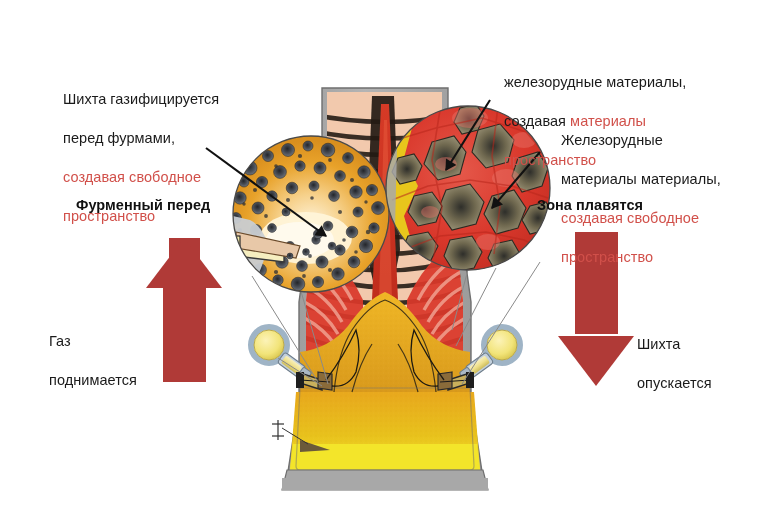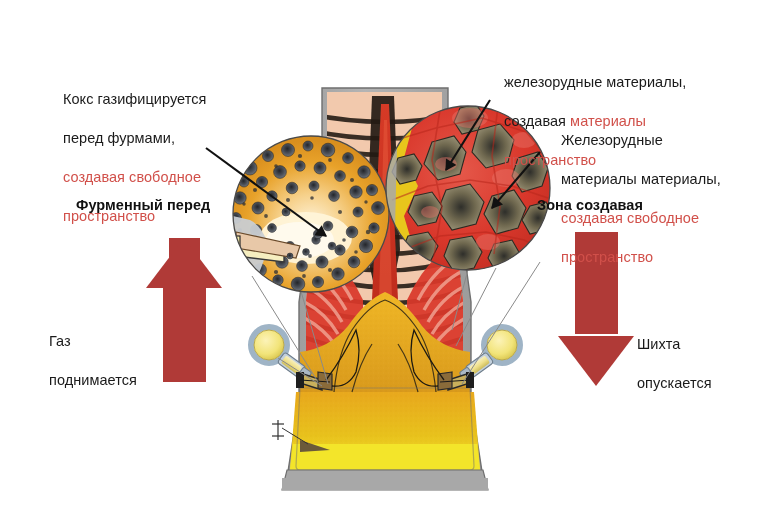--- a/index.html
+++ b/index.html
@@ -399,21 +399,21 @@
     </g>
 
     <g>
       <path d="M575 232 L618 232 L618 334 L575 334 Z" fill="#b03a37"></path>
       <path d="M596 386 L634 336 L558 336 Z" fill="#b03a37"></path>
     </g>
 
   </svg>
 
   <div class="txt" style="left:63px; top:70px; width:215px;">
-    <span>Кокс газифицируется</span><br>
+    <span>Шихта газифицируется</span><br>
     <span>перед фурмами,</span><br>
     <span class="rd">создавая свободное</span><br>
     <span class="rd">пространство</span>
   </div>
 
   <div class="txt" style="left:504px; top:14px; width:250px;">
     <br>
     <span>железорудные материалы,</span><br>
     <span>создавая </span><span class="rd">материалы</span><br>
     <span class="rd">пространство</span>
@@ -421,21 +421,21 @@
 
   <div class="txt" style="left:561px; top:111px; width:200px;">
     <span>Железорудные</span><br>
     <span>материалы материалы,</span><br>
     <span class="rd">создавая свободное</span><br>
     <span class="rd">пространство</span>
   </div>
 
   <div class="txt bold" style="left:76px; top:196px;">Фурменный перед</div>
 
-  <div class="txt bold" style="left:537px; top:196px;">Зона создавая</div>
+  <div class="txt bold" style="left:537px; top:196px;">Зона плавятся</div>
 
   <div class="txt" style="left:29px; top:312px; width:130px;margin-left:20px;">
     <span>Газ</span><br>
     <span>поднимается</span>
   </div>
 
   <div class="txt" style="left:637px; top:315px; width:130px;">
     <span>Шихта</span><br>
     <span>опускается</span>
   </div>

